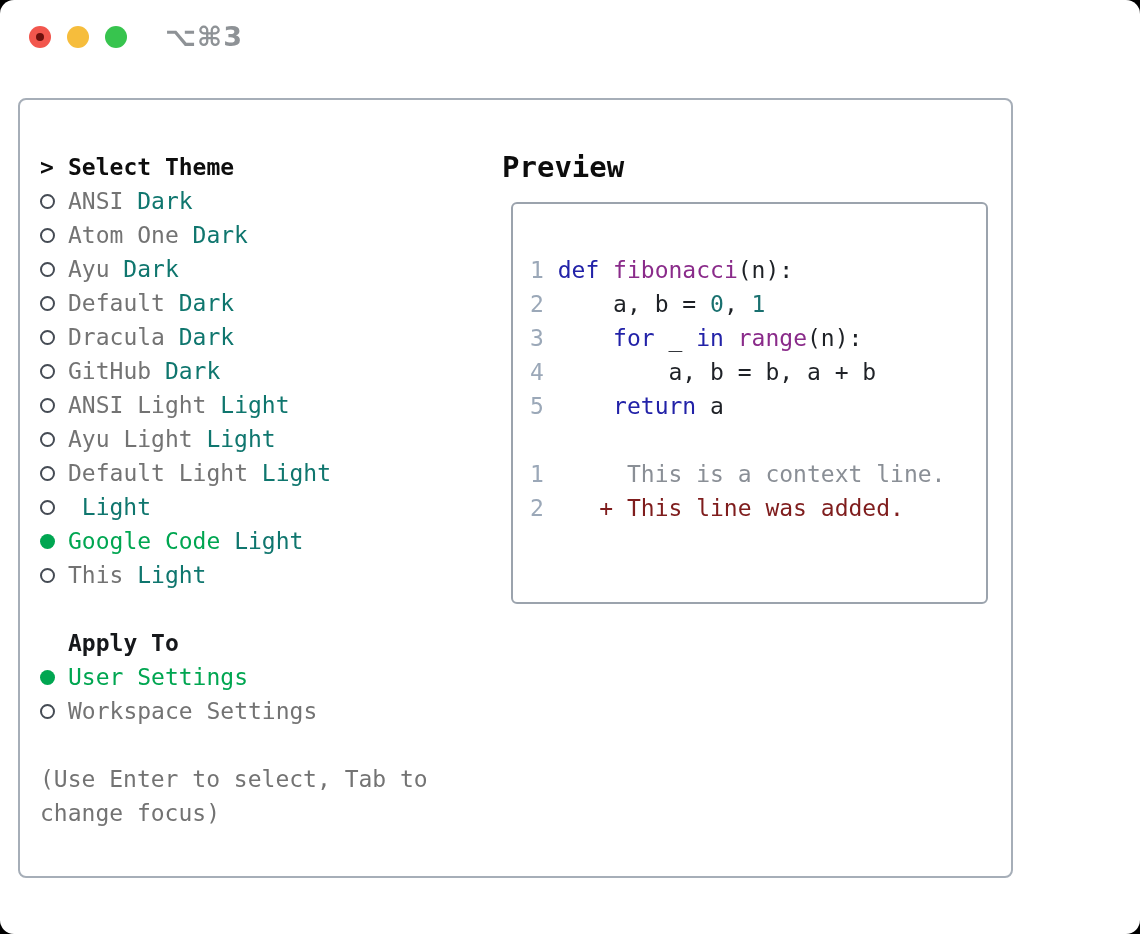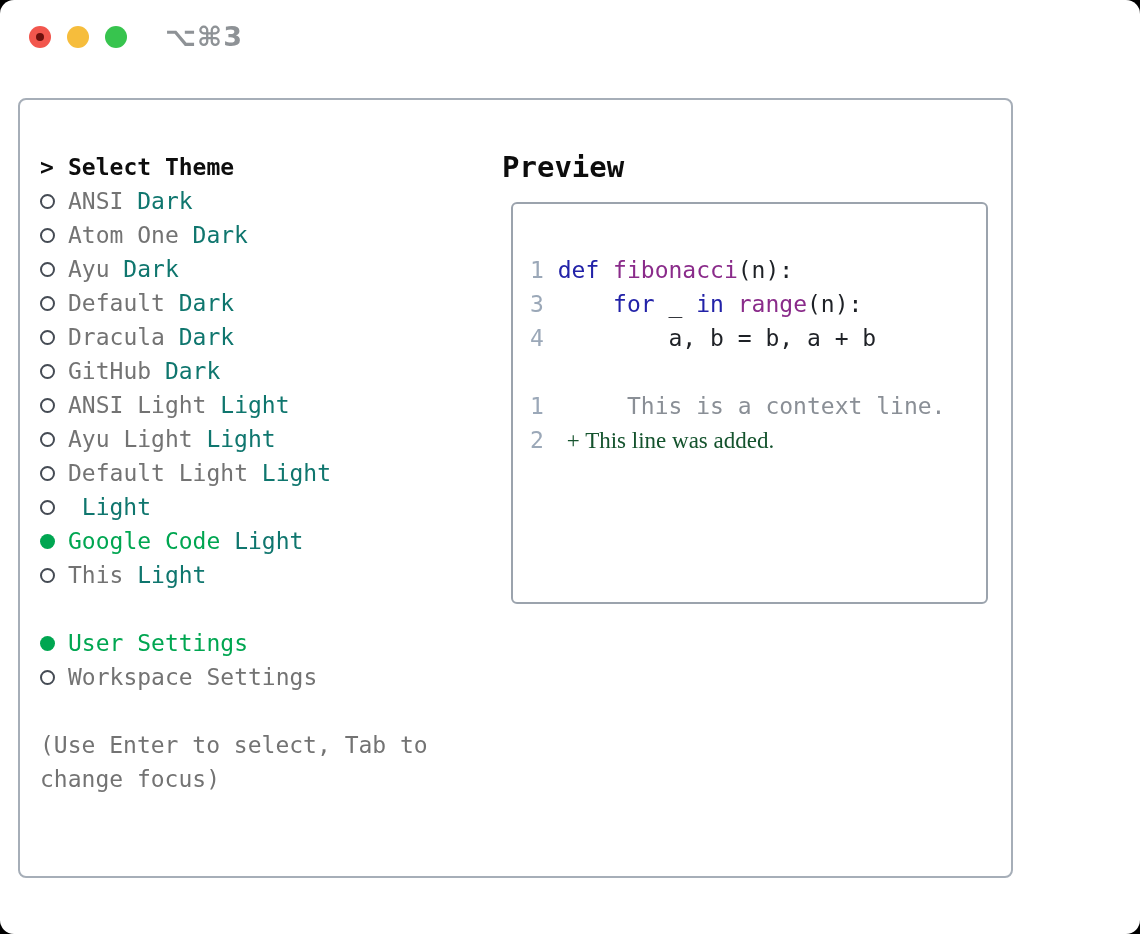--- a/index.html
+++ b/index.html
@@ -51,21 +51,21 @@
   }
   .code{padding:49px 0 0 17px;font-size:23px;}
   .pl{height:34px;line-height:34px;white-space:pre;}
   .tok-num{color:#9ba8b8;}
   .tok-kw{color:#2222a8;}
   .tok-fn{color:#8a2b8a;}
   .tok-lit{color:#19706f;}
   .tok-pln{color:#1e2126;}
   .tok-ctx{color:#8a8f96;}
   .tok-del{color:#cc2e12;}
-  .tok-add{color:#14532d;font-family:Liberation Serif, serif;}
+  .tok-add{color:#7f1d1d;}
 </style>
 </head>
 <body>
 
 <div class="window">
 
   <div class="titlebar">
     <span class="tl red">
         <span class="dot"></span>
       </span>
@@ -138,42 +138,48 @@
         <span class="tsuffix">Light</span>
       </div>
       <div class="row">
         <span class="mark"><span class="ring"></span></span>
         <span class="tname">This</span>
         <span class="tsuffix">Light</span>
       </div>
 
       <div class="row"></div>
 
+      <div class="row">
+        <span class="mark"></span>
+        <span class="subhead">Apply To</span>
+      </div>
       <div class="row selected">
         <span class="mark"><span class="dot-filled"></span></span>
         <span class="tname">User Settings</span>
       </div>
       <div class="row">
         <span class="mark"><span class="ring"></span></span>
         <span class="tname">Workspace Settings</span>
       </div>
 
       <div class="row"></div>
 
       <div class="row hint-row">(Use Enter to select, Tab to</div>
       <div class="row hint-row">change focus)</div>
     </div>
 
     <div class="preview-head">Preview</div>
 
     <div class="preview-box">
       <div class="code">
         <div class="pl"><span class="tok-num">1 </span><span class="tok-kw">def</span><span class="tok-pln"> </span><span class="tok-fn">fibonacci</span><span class="tok-pln">(n):</span></div>
+        <div class="pl"><span class="tok-num">2 </span><span class="tok-pln">    a, b = </span><span class="tok-lit">0</span><span class="tok-pln">, </span><span class="tok-lit">1</span></div>
         <div class="pl"><span class="tok-num">3 </span><span class="tok-pln">    </span><span class="tok-kw">for</span><span class="tok-pln"> _ </span><span class="tok-kw">in</span><span class="tok-pln"> </span><span class="tok-fn">range</span><span class="tok-pln">(n):</span></div>
         <div class="pl"><span class="tok-num">4 </span><span class="tok-pln">        a, b = b, a + b</span></div>
+        <div class="pl"><span class="tok-num">5 </span><span class="tok-pln">    </span><span class="tok-kw">return</span><span class="tok-pln"> a</span></div>
         <div class="pl"></div>
         <div class="pl"><span class="tok-num">1</span><span class="tok-ctx">      This is a context line.</span></div>
         <div class="pl"><span class="tok-num">2</span><span class="tok-add">    + This line was added.</span></div>
       </div>
     </div>
 
   </div>
 </div>
 
 </body></html>

